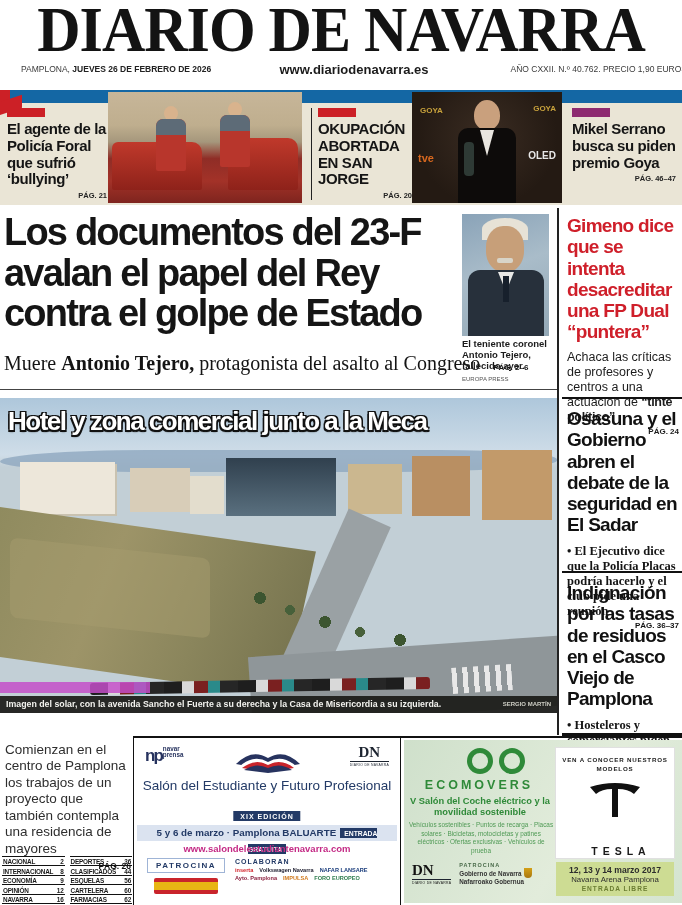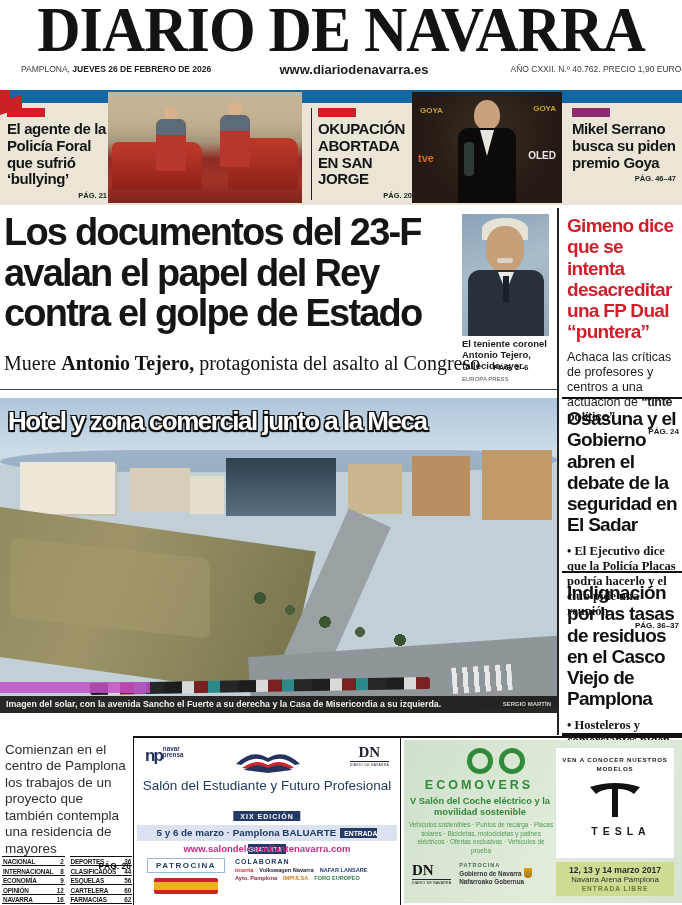--- a/index.html
+++ b/index.html
@@ -128,21 +128,21 @@
   #ad-eco .brand{position:absolute;left:0;top:38px;width:150px;text-align:center;color:#2f8a39;font-size:12.5px;font-weight:700;letter-spacing:3px;}
   #ad-eco .etitle{position:absolute;left:5px;top:56px;width:142px;text-align:center;color:#2f8a39;font-size:9.3px;font-weight:700;line-height:1.2;}
   #ad-eco .edetails{position:absolute;left:4px;top:81px;width:146px;text-align:center;color:#4f9a55;font-size:6.4px;line-height:1.35;}
   #ad-eco .ebottom{position:absolute;left:8px;top:122px;width:142px;display:flex;align-items:center;gap:8px;}
   #ad-eco .patro-lbl{font-size:5.5px;color:#4a6b4a;font-weight:700;letter-spacing:1px;}
   #ad-eco .gob{font-size:6.3px;font-weight:700;color:#333;line-height:1.2;}
   #ad-eco .shield{display:inline-block;width:8px;height:10px;background:linear-gradient(#d4a017,#a87810);border-radius:0 0 4px 4px;vertical-align:-2px;margin:0 2px;}
   #ad-eco .tesla-card{position:absolute;left:152px;top:8px;width:118px;height:110px;background:#fff;box-shadow:0 0 0 1px #e0e0e0;text-align:center;}
   #ad-eco .tesla-card .hdr{font-size:6.2px;font-weight:700;letter-spacing:.8px;color:#222;margin-top:8px;line-height:1.4;}
   #ad-eco .tesla-card svg{margin-top:10px;}
-  #ad-eco .tesla-card .tname{font-size:10.5px;font-weight:700;letter-spacing:5px;color:#1a1a1a;margin-top:4px;padding-left:12px;}
+  #ad-eco .tesla-card .tname{font-size:10.5px;font-weight:700;letter-spacing:5px;color:#1a1a1a;margin-top:24px;padding-left:12px;}
   #ad-eco .datebox{position:absolute;left:152px;top:122px;width:118px;height:34px;background:#cddc93;text-align:center;color:#2d2d2d;}
   #ad-eco .datebox .d1{font-size:8.6px;font-weight:700;margin-top:3px;}
   #ad-eco .datebox .d2{font-size:7.8px;}
   #ad-eco .datebox .d3{font-size:6.6px;color:#6b7d32;font-weight:700;letter-spacing:1px;margin-top:1px;}
 </style>
 </head>
 <body>
 
 <div id="page">
 

